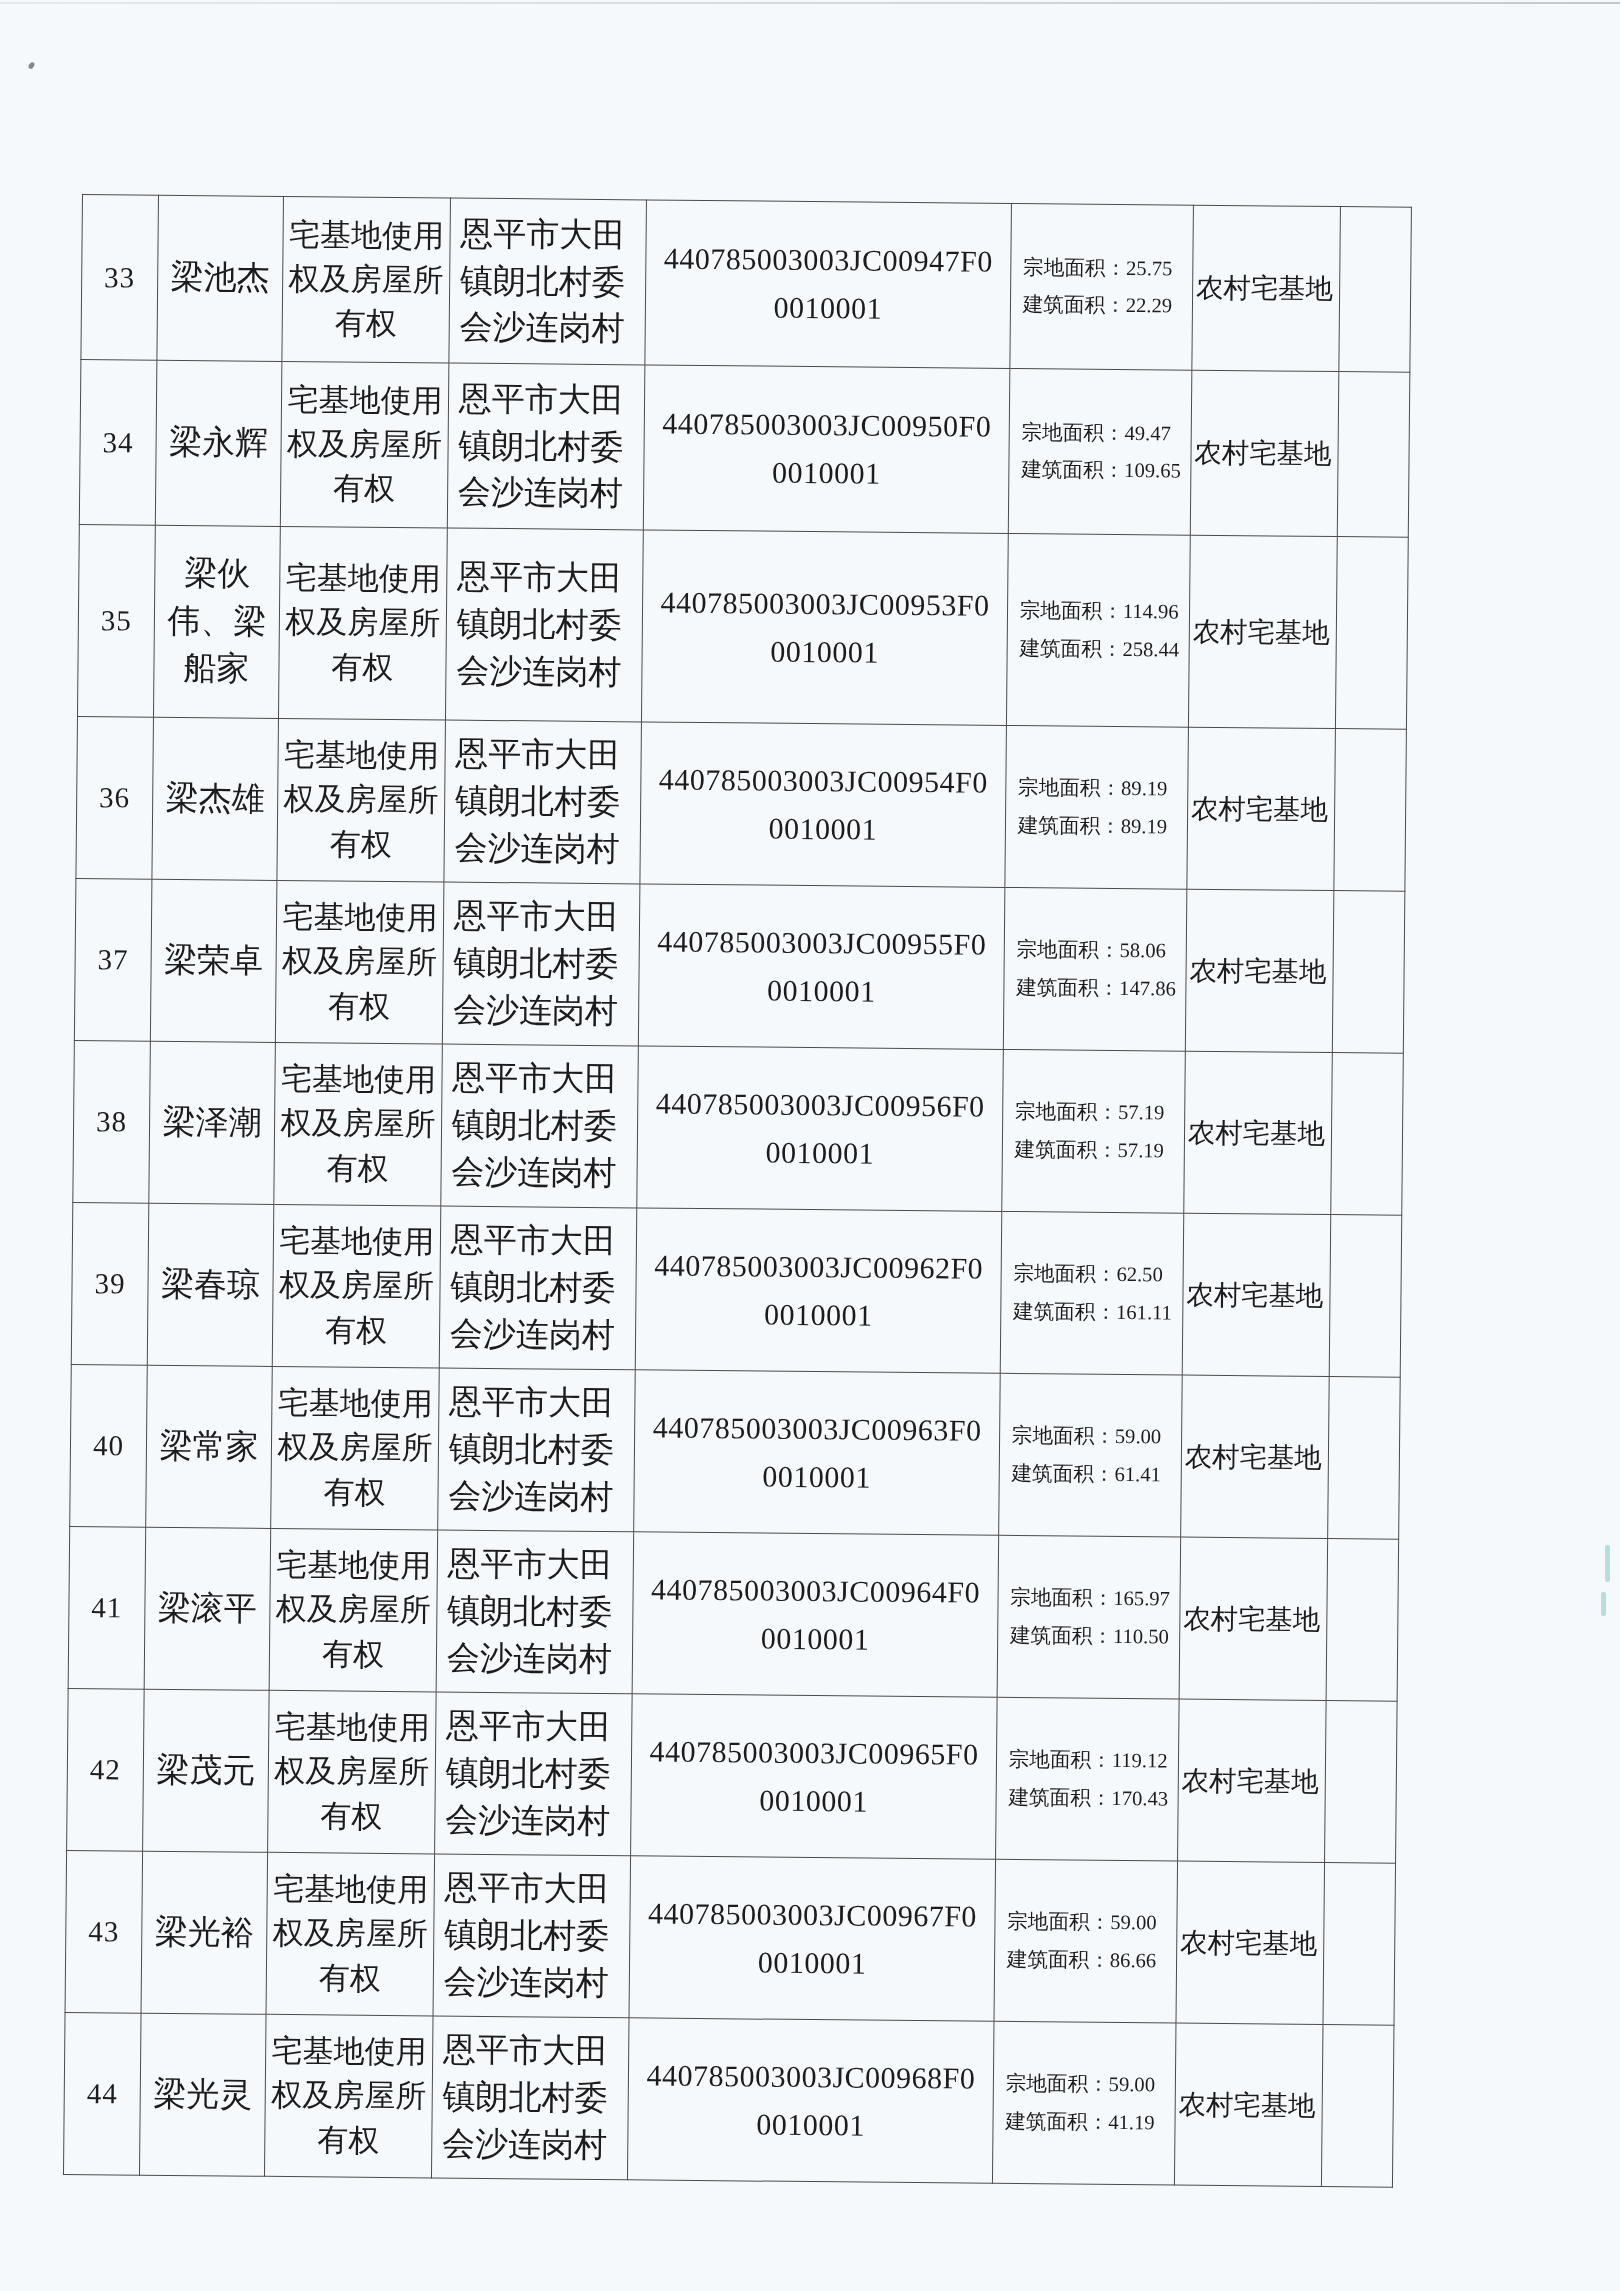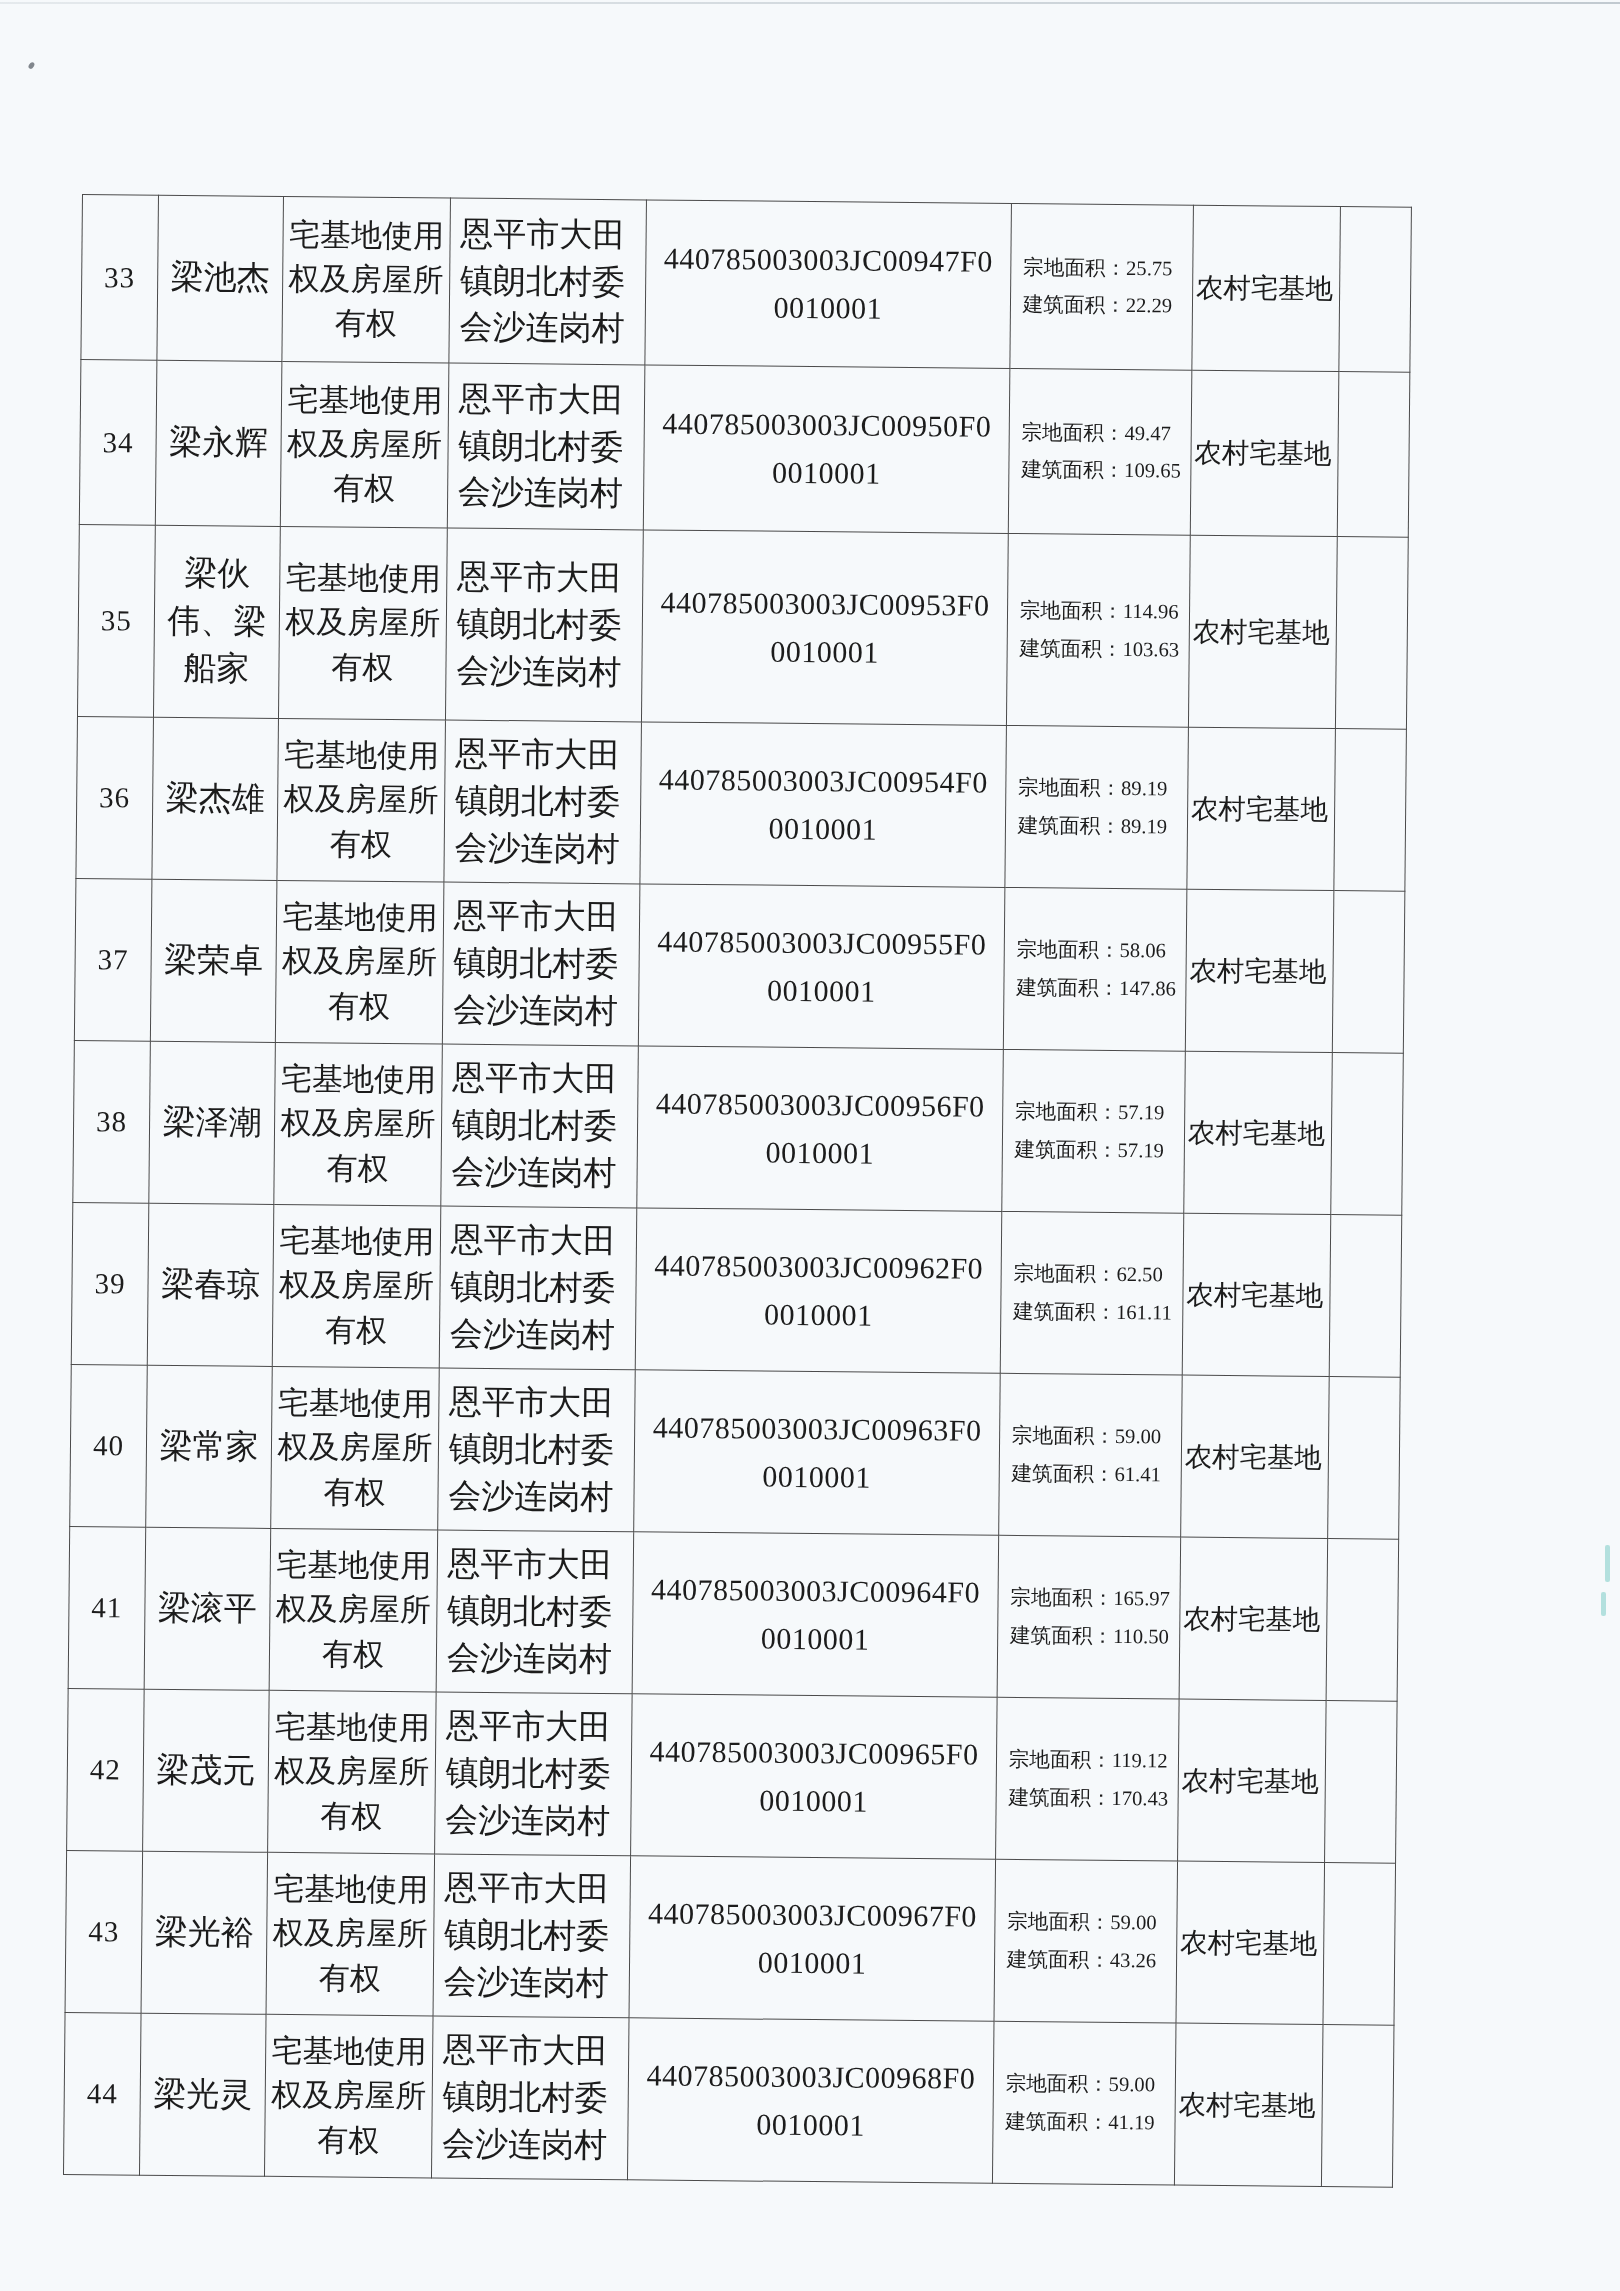--- a/index.html
+++ b/index.html
@@ -103,21 +103,21 @@
         </tr>
 
         <tr class="row row-tall">
           <td class="c-no">35</td>
           <td class="c-name">梁伙伟、梁船家</td>
           <td class="c-right">宅基地使用权及房屋所有权</td>
           <td class="c-loc">恩平市大田镇朗北村委会沙连岗村</td>
           <td class="c-parcel">440785003003JC00953F00010001</td>
           <td class="c-area">
             <div class="area-line"><span>宗地面积：</span><span>114.96</span></div>
-            <div class="area-line"><span>建筑面积：</span><span>103.63</span></div>
+            <div class="area-line"><span>建筑面积：</span><span>258.44</span></div>
           </td>
           <td class="c-purpose">农村宅基地</td>
           <td class="c-empty"></td>
         </tr>
 
         <tr class="row">
           <td class="c-no">36</td>
           <td class="c-name">梁杰雄</td>
           <td class="c-right">宅基地使用权及房屋所有权</td>
           <td class="c-loc">恩平市大田镇朗北村委会沙连岗村</td>
@@ -215,21 +215,21 @@
         </tr>
 
         <tr class="row">
           <td class="c-no">43</td>
           <td class="c-name">梁光裕</td>
           <td class="c-right">宅基地使用权及房屋所有权</td>
           <td class="c-loc">恩平市大田镇朗北村委会沙连岗村</td>
           <td class="c-parcel">440785003003JC00967F00010001</td>
           <td class="c-area">
             <div class="area-line"><span>宗地面积：</span><span>59.00</span></div>
-            <div class="area-line"><span>建筑面积：</span><span>43.26</span></div>
+            <div class="area-line"><span>建筑面积：</span><span>86.66</span></div>
           </td>
           <td class="c-purpose">农村宅基地</td>
           <td class="c-empty"></td>
         </tr>
 
         <tr class="row">
           <td class="c-no">44</td>
           <td class="c-name">梁光灵</td>
           <td class="c-right">宅基地使用权及房屋所有权</td>
           <td class="c-loc">恩平市大田镇朗北村委会沙连岗村</td>

